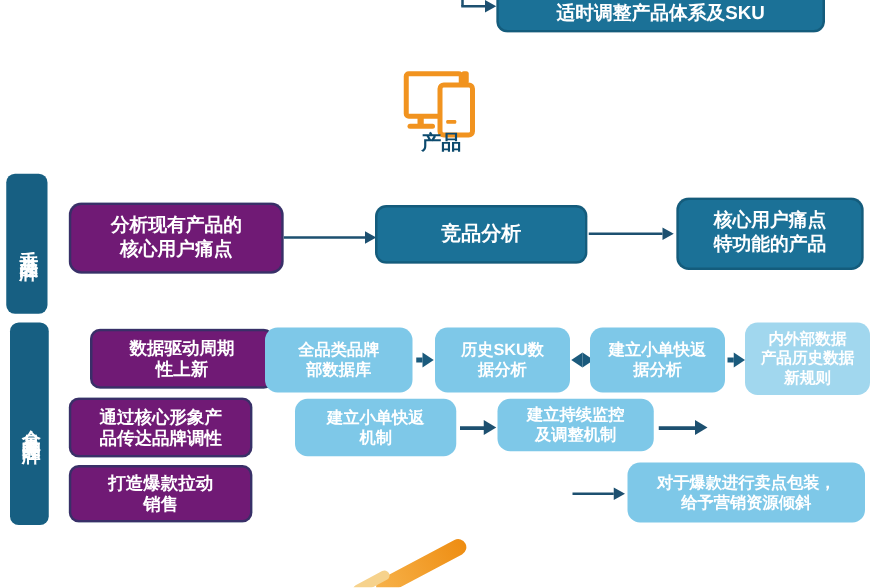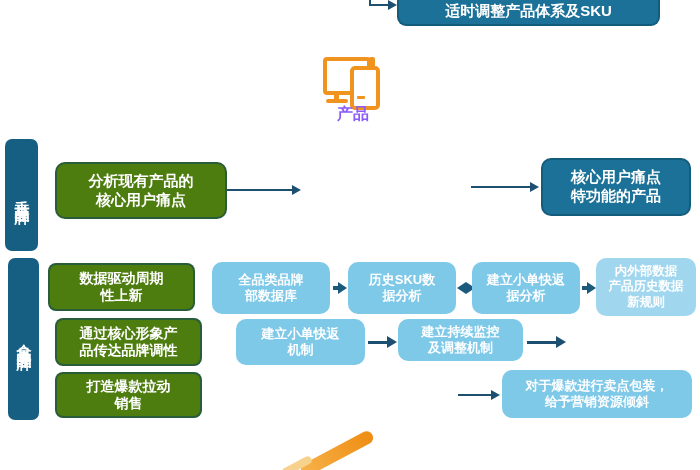--- a/index.html
+++ b/index.html
@@ -5,21 +5,21 @@
   html,body{margin:0;padding:0;background:#fff;}
   #canvas{
     position:relative;width:700px;height:470px;overflow:hidden;
     background:#fff;font-family:"Liberation Sans","DejaVu Sans",sans-serif;
   }
   .box{
     position:absolute;display:flex;align-items:center;justify-content:center;
     text-align:center;color:#fff;font-weight:bold;white-space:pre-line;
     border-radius:10px;line-height:1.25;box-sizing:border-box;
   }
-  .dark{background:#4d7c0f;border:2px solid rgba(13,66,92,.55);}
+  .dark{background:#701a75;border:2px solid rgba(13,66,92,.55);}
   .mid{background:#1b7197;border:2px solid rgba(13,66,92,.45);}
   .light{background:#7ec8e8;border:none;}
   .vlabel{
     position:absolute;display:flex;align-items:center;justify-content:center;
     background:#175f82;color:#fff;font-weight:bold;border-radius:7px;
     writing-mode:vertical-rl;text-orientation:upright;letter-spacing:3px;
     font-size:15px;box-sizing:border-box;
   }
   .arrow-line{position:absolute;background:#1d5070;height:2px;}
   .vline{position:absolute;background:#1d5070;width:2px;}
@@ -46,21 +46,21 @@
   .monitor-stand{position:absolute;left:334px;top:92px;width:5px;height:8px;background:#f1931f;}
   .monitor-base{position:absolute;left:326px;top:99px;width:22px;height:4px;background:#f1931f;border-radius:2px;}
   .phone{
     position:absolute;left:350px;top:66px;width:22px;height:36px;
     border:4px solid #f1931f;border-radius:5px;background:#fff;
   }
   .phone-top{position:absolute;left:369px;top:57px;width:6px;height:10px;background:#f1931f;border-radius:2px;}
   .phone-home{position:absolute;left:357px;top:96px;width:8px;height:3px;background:#f1931f;border-radius:1px;}
   .product-label{
     position:absolute;left:318px;top:104px;width:70px;text-align:center;
-    color:#8b5cf6;font-weight:bold;font-size:16px;
+    color:#0c4a6e;font-weight:bold;font-size:16px;
   }
   
   .pen-stroke{
     position:absolute;left:297px;top:447px;width:80px;height:13px;border-radius:8px;
     background:linear-gradient(90deg,#f7b24a,#ee8d12);transform:rotate(-28deg);
   }
   .pen-stroke2{
     position:absolute;left:281px;top:462px;width:32px;height:8px;border-radius:5px;
     background:#f6d28c;transform:rotate(-28deg);
   }
@@ -87,30 +87,31 @@
   </div>
 
   <div class="vlabel" style="left:5px;top:139px;width:33px;height:112px;">垂类品牌</div>
 
   <div class="box dark" style="left:55px;top:162px;width:172px;height:57px;font-size:15px;">分析现有产品的
 核心用户痛点</div>
 
   <div class="arrow-line" style="left:227px;top:189px;width:65px;"></div>
   <div class="arrow-head" style="left:292px;top:185px;"></div>
 
+  <div class="box mid" style="left:300px;top:164px;width:170px;height:47px;font-size:16px;border-radius:9px;">竞品分析</div>
 
   <div class="arrow-line" style="left:471px;top:186px;width:59px;"></div>
   <div class="arrow-head" style="left:530px;top:182px;"></div>
 
   <div class="box mid" style="left:541px;top:158px;width:150px;height:58px;font-size:15px;">核心用户痛点
 特功能的产品</div>
 
   <div class="vlabel" style="left:8px;top:258px;width:31px;height:162px;">全品类品牌</div>
 
-  <div class="box dark" style="left:48px;top:263px;width:147px;height:48px;font-size:14px;border-radius:8px;">数据驱动周期
+  <div class="box dark" style="left:72px;top:263px;width:147px;height:48px;font-size:14px;border-radius:8px;">数据驱动周期
 性上新</div>
 
   <div class="box light" style="left:212px;top:262px;width:118px;height:52px;font-size:13px;">全品类品牌
 部数据库</div>
 
   <div class="mini-arrow" style="left:333px;top:282px;">
     <div class="tail"></div>
       <div class="head"></div>
   </div>
 

